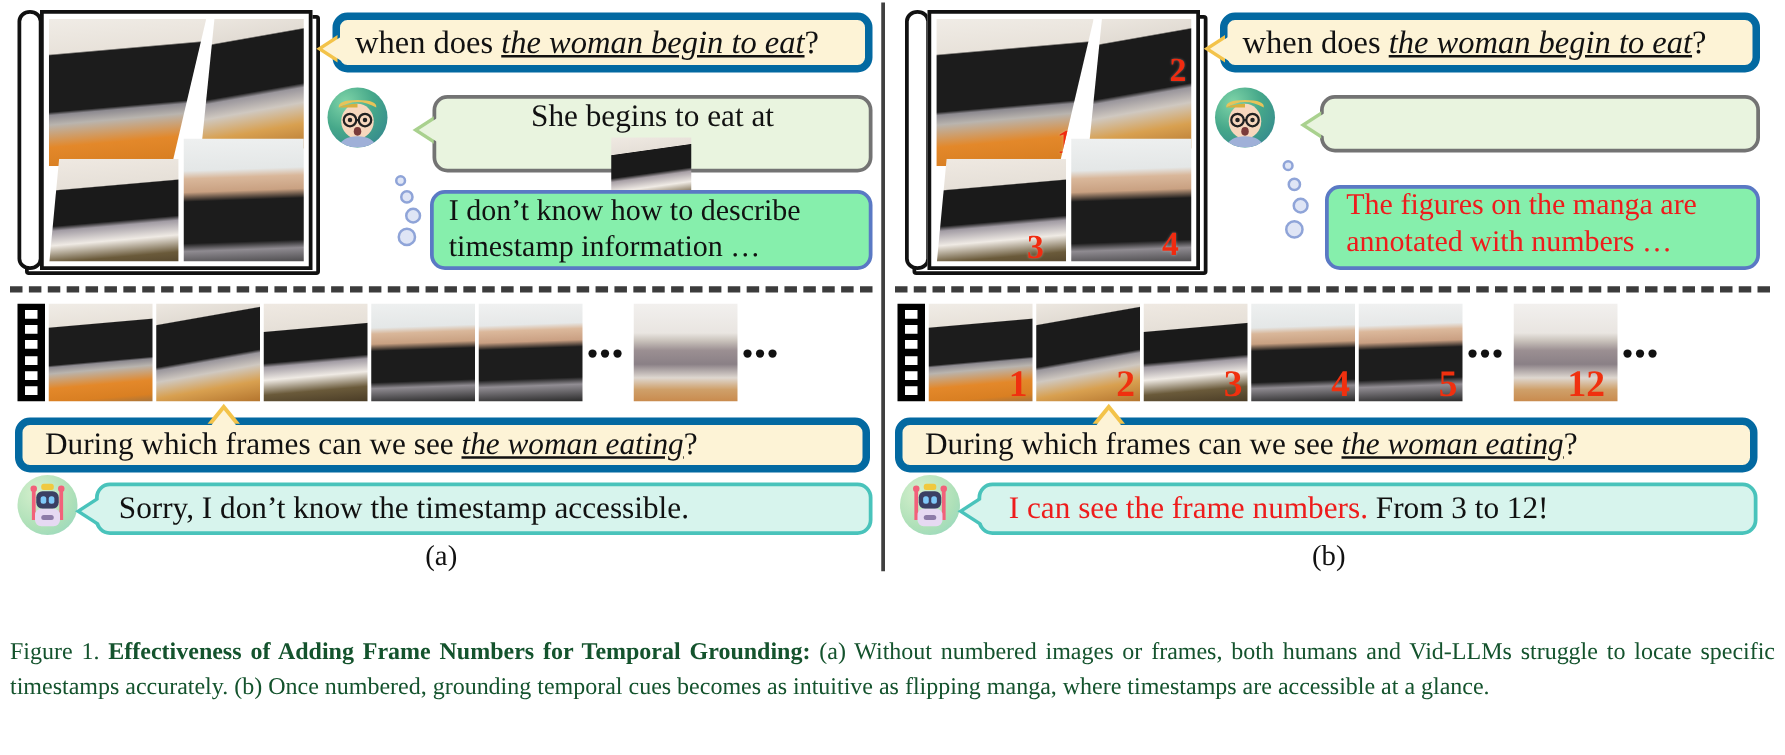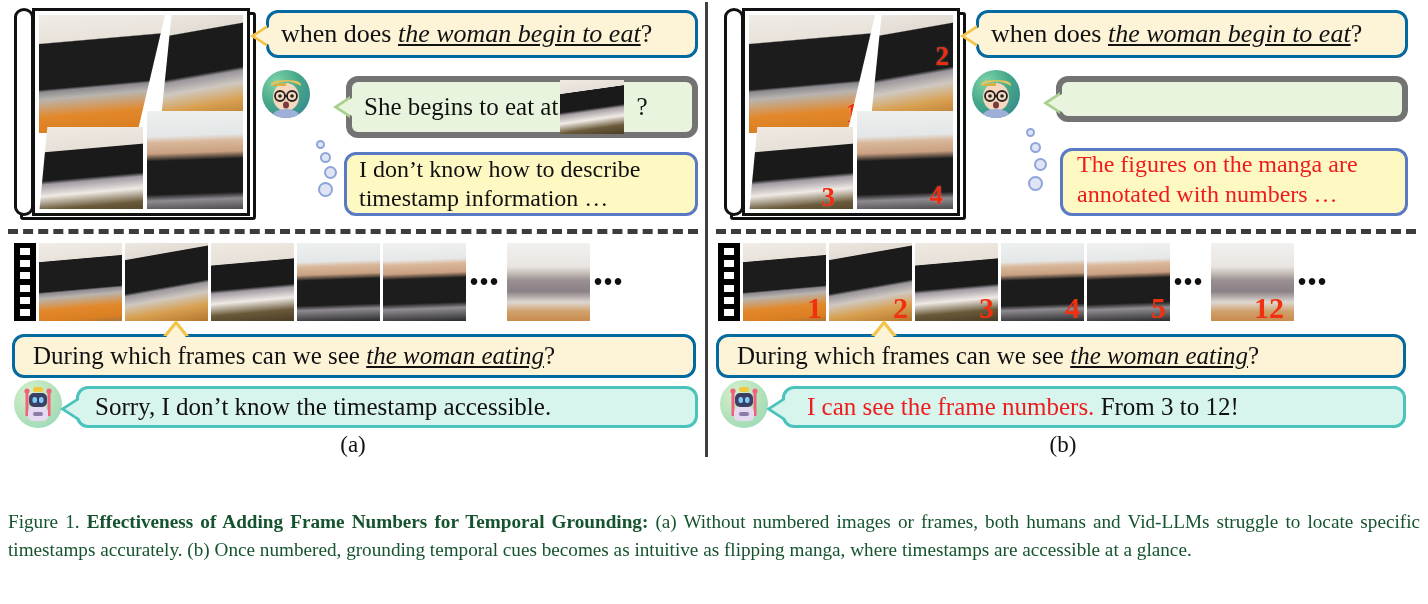--- a/index.html
+++ b/index.html
@@ -80,23 +80,23 @@
     border-radius: 12px;
     display: flex; align-items: center;
     font-family: "Liberation Serif","DejaVu Serif",serif;
     color: #111;
     line-height: 1.22;
   }
   .bubble .txt { display: block; }
   .em-u { font-style: italic; text-decoration: underline; }
   .red { color: #ee1c1c; }
 
-  .b-yellow { background: #fdf3d6; border: 3px solid #0369a1; }
-  .b-green  { background: #e9f4df; border: 6px solid #737373; }
-  .b-blue   { background: #fef9c3; border: 3px solid #5a79c4; }
+  .b-yellow { background: #fdf3d6; border: 6px solid #0369a1; }
+  .b-green  { background: #e9f4df; border: 3px solid #737373; flex-direction: column; }
+  .b-blue   { background: #86efac; border: 3px solid #5a79c4; }
   .b-teal   { background: #d7f4ed; border: 3px solid #49c3bb; }
 
   
   .tail-l, .tail-l-in {
     position: absolute; width: 0; height: 0;
     border-top: 11px solid transparent;
     border-bottom: 11px solid transparent;
   }
   .tail-l { left: -19px; border-right: 17px solid #f3c34a; }
   .tail-l-in { left: -14px; border-right: 17px solid #fdf3d6; }

